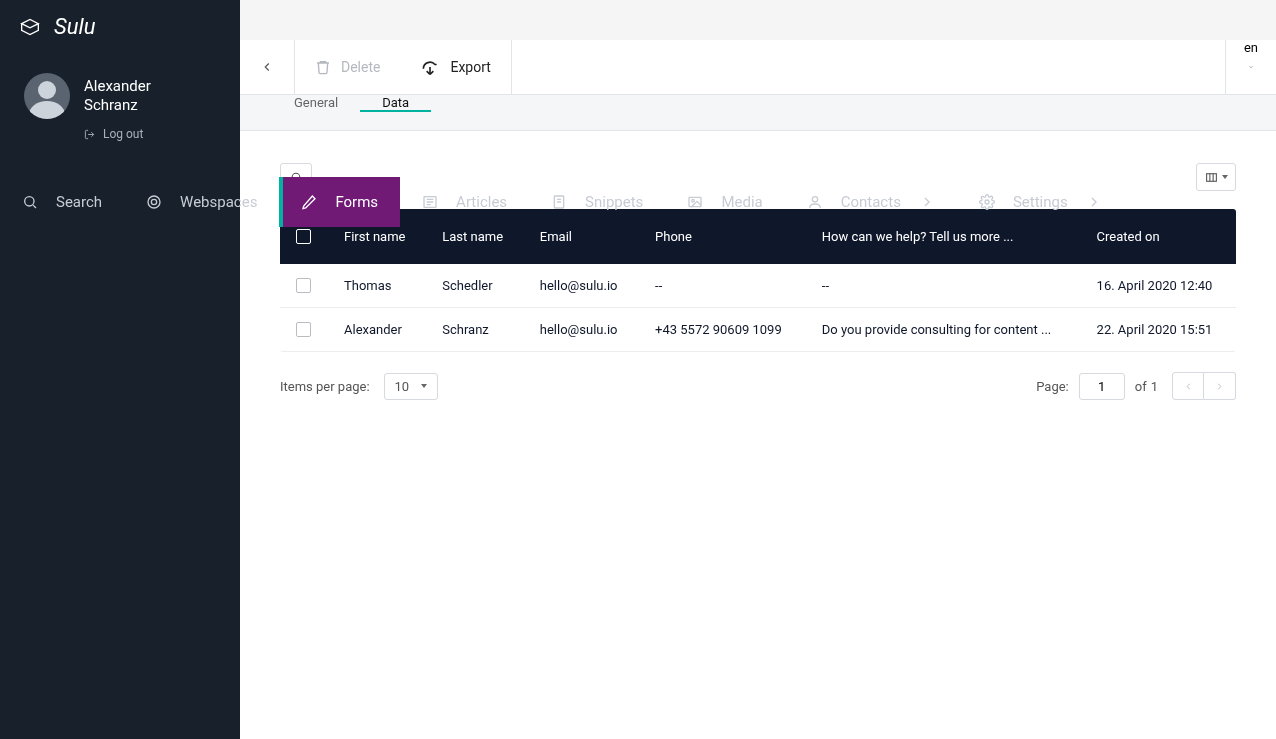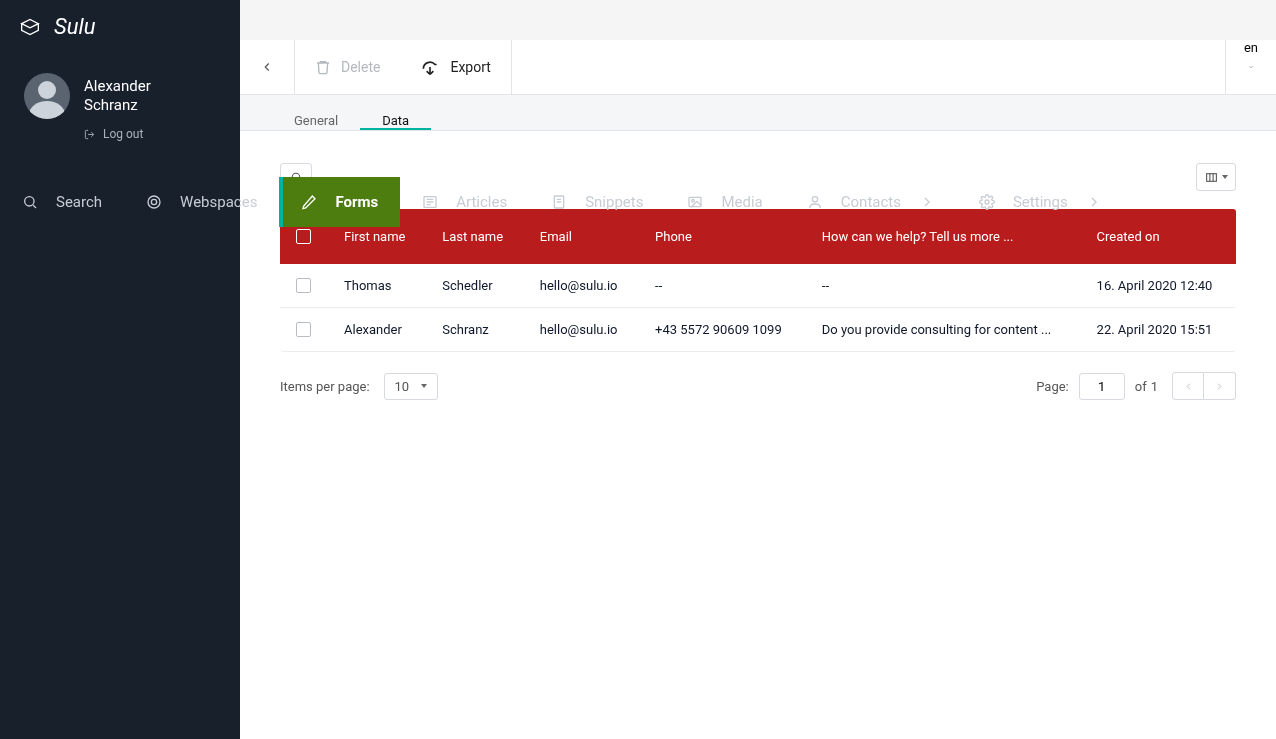--- a/index.html
+++ b/index.html
@@ -93,23 +93,22 @@
   display: flex;
   align-items: center;
   gap: 18px;
   padding: 16px 22px;
   font-size: 15px;
   color: #c7ccd4;
   cursor: pointer;
   position: relative;
 }
 .nav-item.active {
-  background: #4d7c0f;
+  background: #701a75;
   color: #fff;
-  font-weight: bold;
 }
 .nav-item.active::before {
   content: "";
   position: absolute;
   left: 0; top: 0; bottom: 0;
   width: 4px;
   background: #00b3a1;
 }
 .nav-item svg, .nav-item .nav-glyph {
   width: 16px; height: 16px;
@@ -182,21 +181,21 @@
   justify-content: flex-start;
   gap: 9px;
   font-size: 13px;
 }
 
 .tabs {
   height: 36px;
   background: #f5f6f8;
   border-bottom: 1px solid #e2e4e7;
   display: flex;
-  align-items: flex-end;
+  align-items: flex-start;
   padding: 0 32px;
 }
 .tab {
   display: flex;
   align-items: center;
   padding: 0 22px;
   font-size: 13px;
   color: #666;
   cursor: pointer;
   border-bottom: 2px solid transparent;
@@ -236,21 +235,21 @@
   border-right: 3px solid transparent;
   border-top: 4px solid #666;
   margin-left: 4px;
 }
 table {
   width: 100%;
   border-collapse: separate;
   border-spacing: 0;
 }
 thead th {
-  background: #b91c1c;
+  background: #0f172a;
   color: #fff;
   font-weight: 400;
   font-size: 13px;
   text-align: left;
   padding: 20px 16px;
 }
 thead th:first-child { border-top-left-radius: 3px; width: 48px; }
 thead th:last-child { border-top-right-radius: 3px; }
 tbody td {
   padding: 14px 16px;

